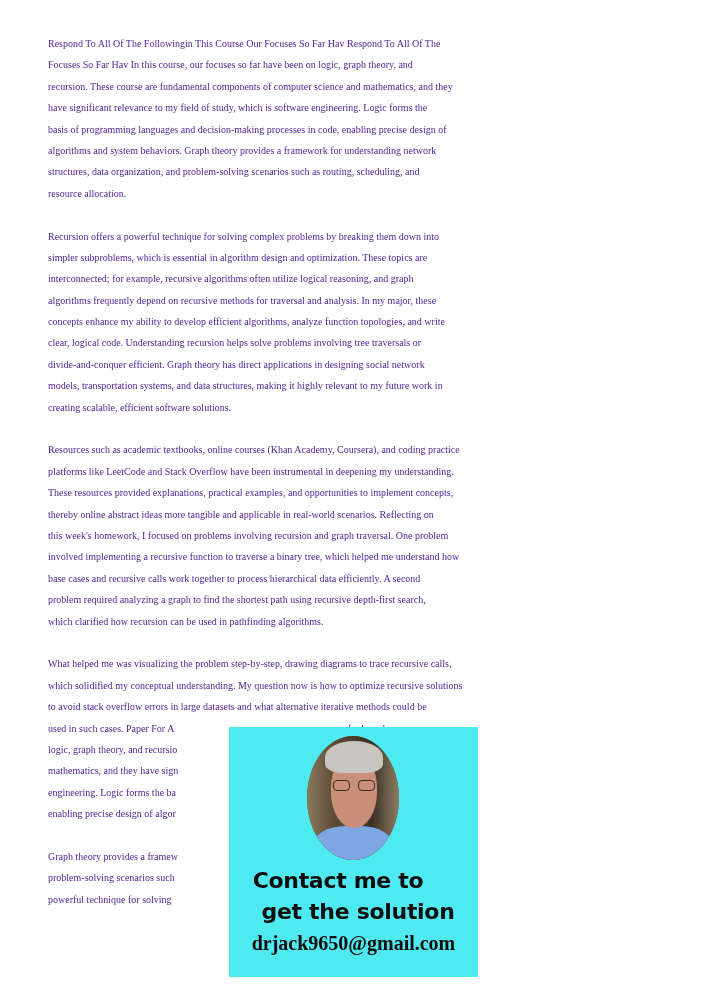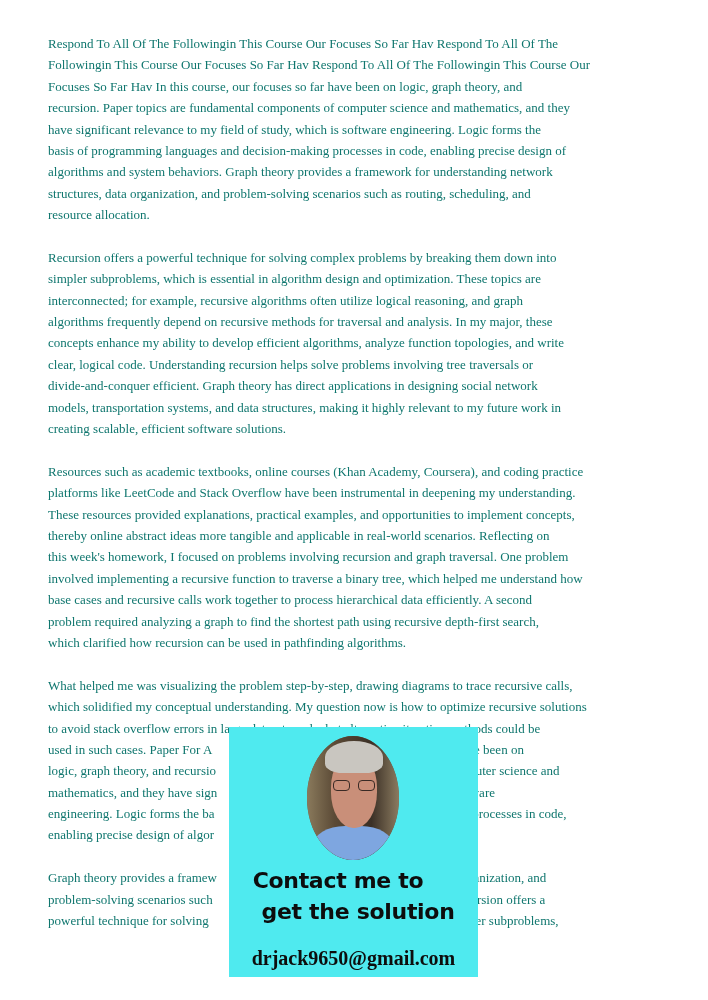--- a/index.html
+++ b/index.html
@@ -1,20 +1,20 @@
 <!DOCTYPE html>
 <html><head>
   <meta charset="utf-8">
   <style>
     html, body { margin: 0; padding: 0; background: #ffffff; }
     body { width: 708px; height: 1000px; position: relative; overflow: hidden; }
     .page {
       position: absolute; left: 48px; top: 33px; width: 610px;
       font-family: "Liberation Serif", "DejaVu Serif", serif;
-      font-size: 13px; line-height: 21.4px; color: #0f766e;
+      font-size: 10px; line-height: 21.4px; color: #4c1d95;
     }
     .line { white-space: nowrap; display: block; height: 21.4px; }
     .para { margin-bottom: 21.4px; }
     .overlay {
       position: absolute; left: 229px; top: 727px; width: 249px; height: 250px;
       background: #4feaef;
     }
     .portrait {
       position: absolute; left: 78px; top: 9px; width: 92px; height: 124px;
       border-radius: 50%; overflow: hidden;
@@ -29,34 +29,33 @@
     .portrait .glasses span:first-child { left: 0; }
     .portrait .glasses span:last-child { right: 0; }
     .contact {
       position: absolute; left: 0; width: 218px; text-align: center;
       font-family: "DejaVu Sans", "Liberation Sans", sans-serif; font-weight: bold;
       color: #0d0d0d; font-size: 22px; line-height: 30px; letter-spacing: -0.3px;
     }
     .contact.l1 { top: 139px; }
     .contact.l2 { top: 170px; padding-left: 20px; }
     .email {
-      position: absolute; left: 0; width: 249px; top: 220px; text-align: center;
+      position: absolute; left: 0; width: 249px; top: 205px; text-align: center;
       font-family: "Liberation Serif", "DejaVu Serif", serif; font-weight: bold;
       font-size: 20px; color: #0d0d0d;
     }
   </style>
 </head>
 <body>
 
 <div class="page">
   <div class="para">
     <span class="line">Respond To All Of The Followingin This Course Our Focuses So Far Hav Respond To All Of The</span>
-    <span class="line">Followingin This Course Our Focuses So Far Hav Respond To All Of The Followingin This Course Our</span>
     <span class="line">Focuses So Far Hav In this course, our focuses so far have been on logic, graph theory, and</span>
-    <span class="line">recursion. Paper topics are fundamental components of computer science and mathematics, and they</span>
+    <span class="line">recursion. These course are fundamental components of computer science and mathematics, and they</span>
     <span class="line">have significant relevance to my field of study, which is software engineering. Logic forms the</span>
     <span class="line">basis of programming languages and decision-making processes in code, enabling precise design of</span>
     <span class="line">algorithms and system behaviors. Graph theory provides a framework for understanding network</span>
     <span class="line">structures, data organization, and problem-solving scenarios such as routing, scheduling, and</span>
     <span class="line">resource allocation.</span>
   </div>
   <div class="para">
     <span class="line">Recursion offers a powerful technique for solving complex problems by breaking them down into</span>
     <span class="line">simpler subproblems, which is essential in algorithm design and optimization. These topics are</span>
     <span class="line">interconnected; for example, recursive algorithms often utilize logical reasoning, and graph</span>

